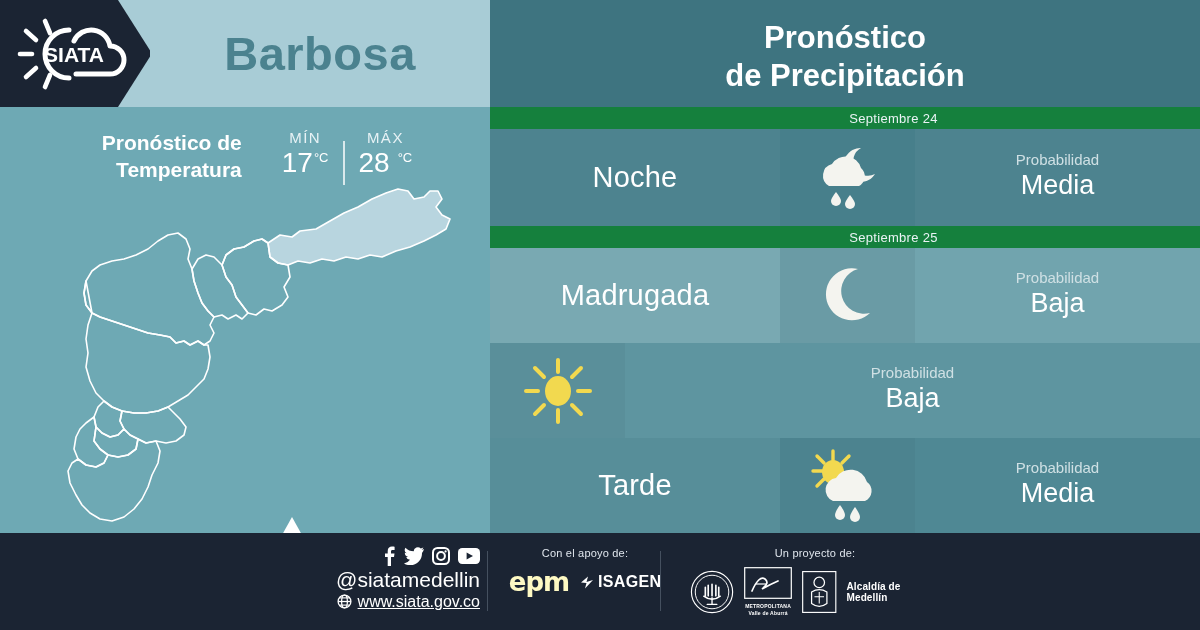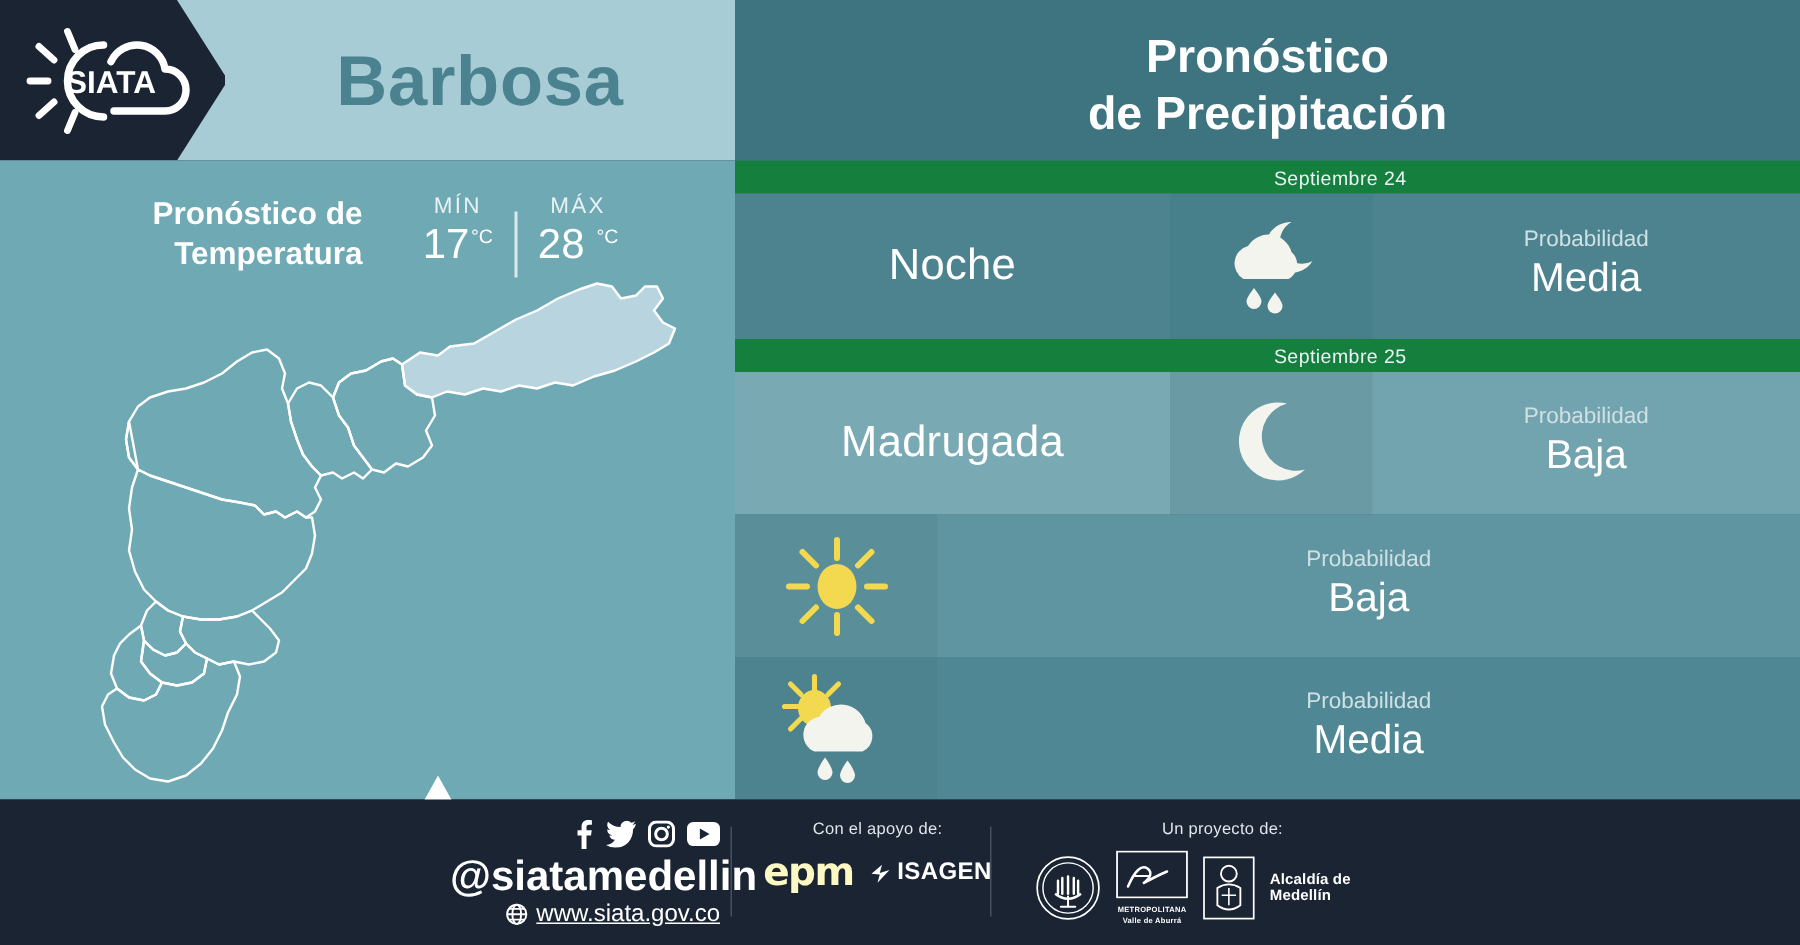--- a/index.html
+++ b/index.html
@@ -73,21 +73,21 @@
   .r2 .cell-prob{background:rgba(255,255,255,.02);}
   .r3 .cell-label{background:rgba(255,255,255,.05);}
   .r3 .cell-icon{background:rgba(0,0,0,.035);}
   .r4 .cell-label{background:rgba(255,255,255,.05);}
   .r4 .cell-icon{background:rgba(0,0,0,.03);}
 
   
   .footer{position:absolute;left:0;top:533px;width:1200px;height:97px;background:#1b2433;}
   .f-social{position:absolute;left:300px;top:12px;width:180px;text-align:right;color:#fff;}
   .f-icons{display:flex;justify-content:flex-end;gap:8px;align-items:center;height:22px;}
-  .f-handle{font-size:28px;font-weight:bold;color:#fff;line-height:1.15;margin-top:1px;}
+  .f-handle{font-size:21px;font-weight:normal;color:#fff;line-height:1.15;margin-top:1px;}
   .f-web{display:flex;justify-content:flex-end;align-items:center;gap:6px;font-size:16px;color:#fff;line-height:1.2;text-decoration:underline;}
   .f-sep{position:absolute;top:18px;width:1px;height:60px;background:#45505f;}
   .f-block-title{font-size:11px;color:#dfe5ec;text-align:center;margin-bottom:8px;letter-spacing:.2px;}
   .f-support{position:absolute;left:505px;top:14px;width:160px;}
   .f-project{position:absolute;left:690px;top:14px;width:250px;}
   .logos-row{display:flex;align-items:center;justify-content:center;gap:10px;}
   .epm{font-size:26px;font-weight:bold;color:#fef9c3;letter-spacing:-1px;font-family:"DejaVu Sans",sans-serif;}
   .isagen{font-size:16px;font-weight:bold;color:#fff;letter-spacing:.3px;display:flex;align-items:center;gap:3px;}
   .amva-txt{font-size:5px;color:#fff;text-align:center;font-weight:bold;letter-spacing:.2px;line-height:1.35;}
   .alcaldia-txt{font-size:10px;color:#fff;font-weight:bold;letter-spacing:.1px;}
@@ -226,20 +226,23 @@
           <ellipse cx="36" cy="35" rx="13" ry="15" fill="#f2d94f"></ellipse>
         </svg>
       </div>
       <div class="cell-prob">
         <span class="prob-small">Probabilidad</span>
         <span class="prob-big">Baja</span>
       </div>
     </div>
 
     <div class="row r4">
+      <div class="cell-label">
+        <span class="label-txt">Tarde</span>
+      </div>
       <div class="cell-icon">
         <svg width="82" height="74" viewBox="0 0 82 74">
           <g stroke="#f2d94f" stroke-width="3.4" stroke-linecap="round">
             <line x1="26" y1="2" x2="26" y2="11"></line>
             <line x1="6" y1="22" x2="15" y2="22"></line>
             <line x1="10" y1="7" x2="17" y2="14"></line>
             <line x1="10" y1="37" x2="17" y2="30"></line>
             <line x1="42" y1="7" x2="35" y2="14"></line>
           </g>
           <ellipse cx="26" cy="23" rx="11" ry="12" fill="#f2d94f"></ellipse>

